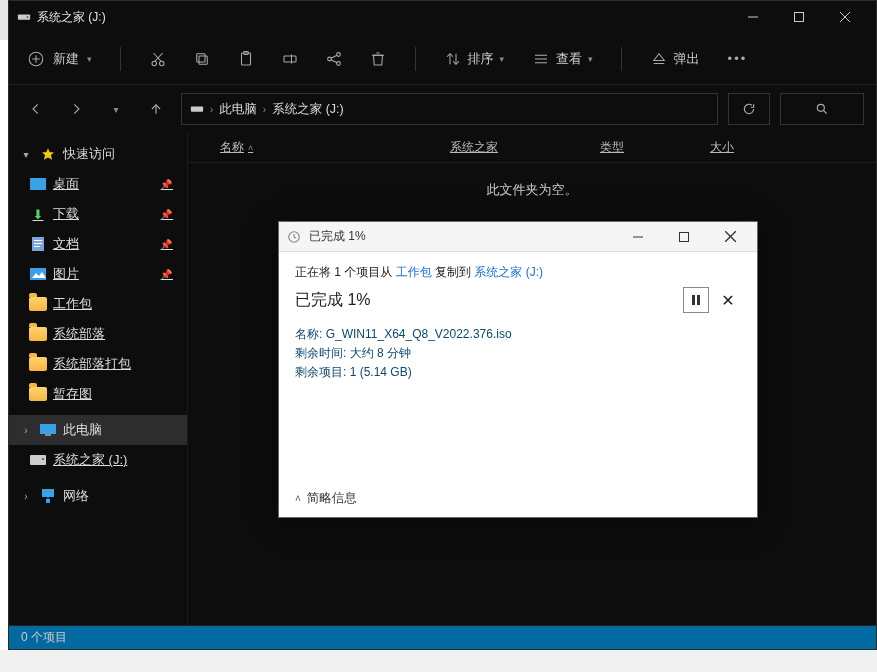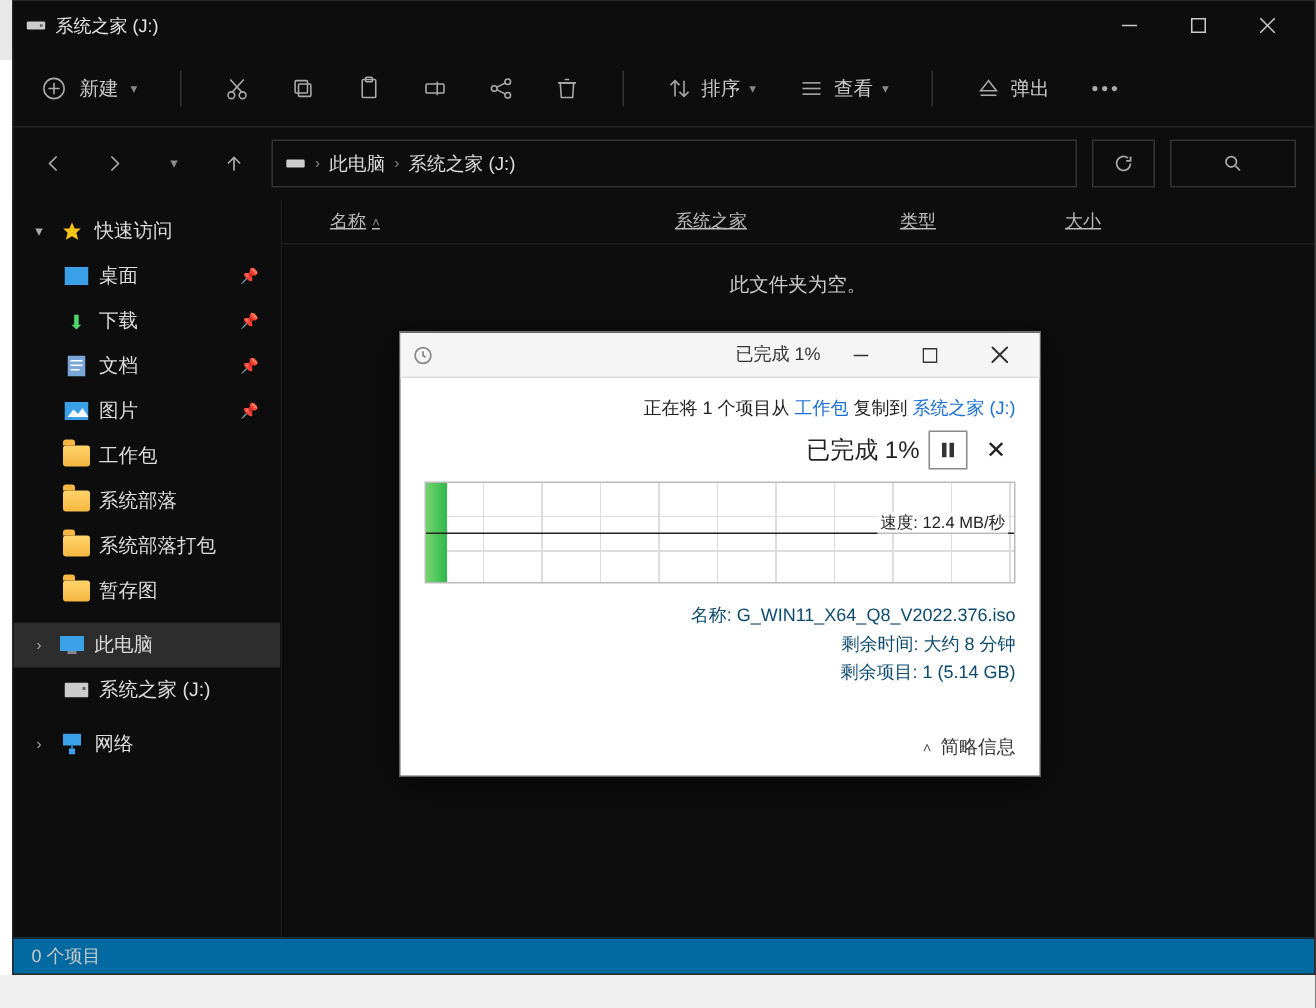--- a/index.html
+++ b/index.html
@@ -39,21 +39,21 @@
   }
   .bc-sep { color: #888; font-size: 10px; }
   .refresh { width: 42px; height: 32px; border: 1px solid #333; display: flex; align-items: center; justify-content: center; }
   .searchbox { width: 84px; height: 32px; border: 1px solid #333; display: flex; align-items: center; justify-content: center; }
 
   .body { flex: 1; display: flex; min-height: 0; }
   .sidebar { width: 178px; background: #0d0d0d; padding-top: 6px; font-size: 13px; overflow: hidden; }
   .side-item {
     height: 30px; display: flex; align-items: center; padding-left: 10px; gap: 6px; color: #ddd;
   }
-  .side-item.child { padding-left: 33px; }
+  .side-item.child { padding-left: 20px; text-decoration: underline; }
   .side-item.selected { background: #2d2d2d; }
   .side-chevron { width: 14px; display: flex; justify-content: center; color: #aaa; font-size: 10px; }
   .side-icon { width: 18px; height: 16px; display: flex; align-items: center; justify-content: center; }
   .side-icon.star svg { fill: #f5c518; }
   .side-icon.folder { width:18px; height:14px; background: linear-gradient(#ffd36b,#f5b742); border-radius:2px; position:relative; }
   .side-icon.folder::before { content:""; position:absolute; top:-4px; left:0; width:8px; height:4px; background:#f5b742; border-radius:2px 2px 0 0; }
   .pin { margin-left: auto; margin-right: 14px; color: #888; font-size: 10px; }
 
   .content { flex: 1; display: flex; flex-direction: column; background: #0d0d0d; border-left: 1px solid #1a1a1a; }
   .colheaders {
@@ -68,23 +68,23 @@
     height: 24px; border-top: 1px solid #222; display: flex; align-items: center;
     padding: 0 12px; font-size: 12px; color: #ccc; background: #0369a1;
   }
 
   
   .bg-sliver { position: absolute; left: 0; top: 0; width: 8px; height: 650px; background: #fff; }
   .bg-sliver .r { height: 40px; background: #e8e8e8; }
 
   
   .dialog {
-    position: absolute; left: 266px; top: 221px; width: 428px; height: 297px;
+    position: absolute; left: 278px; top: 221px; width: 480px; height: 297px;
     background: #fff; border: 1px solid #666; box-shadow: 0 4px 24px rgba(0,0,0,.5);
-    display: flex; flex-direction: column; font-size: 12.5px; color: #222; text-align: right;
+    display: flex; flex-direction: column; font-size: 12.5px; color: #222;
   }
   .dlg-title {
     height: 30px; display: flex; align-items: center; padding: 0 8px; gap: 8px;
     background: #f5f5f5; border-bottom: 1px solid #ddd;
   }
   .dlg-title .t { flex: 1; font-size: 12px; color: #333; }
   .dlg-title .wb { width: 38px; height: 28px; display: flex; align-items: center; justify-content: center; color: #333; }
   .dlg-body { padding: 12px 16px 10px 16px; flex: 1; }
   .dlg-line1 { font-size: 12px; color: #222; }
   .dlg-line1 a { color: #1a6fd6; text-decoration: none; }
@@ -410,25 +410,20 @@
     <div class="dlg-row2">
       <div class="pc">已完成 1%</div>
       <div class="sq">
           <svg width="10" height="10" viewBox="0 0 10 10">
             <rect x="1" y="0" width="3" height="10" fill="#333"></rect>
             <rect x="6" y="0" width="3" height="10" fill="#333"></rect>
           </svg>
         </div>
       <div class="sq" style="border:none;font-size:16px;">✕</div>
     </div>
-    <div class="graph">
-      <div class="area"></div>
-      <div class="speed-line"></div>
-      <div class="speed-lbl">速度: 12.4 MB/秒</div>
-    </div>
     <div class="dlg-meta">
       <div><span>名称: </span><span>G_WIN11_X64_Q8_V2022.376.iso</span></div>
       <div><span>剩余时间: </span><span>大约 8 分钟</span></div>
       <div><span>剩余项目: </span><span>1 (5.14 GB)</span></div>
     </div>
   </div>
   <div class="dlg-footer">
     <span class="more"><span class="chev">˄</span><span>简略信息</span></span>
   </div>
 </div>

